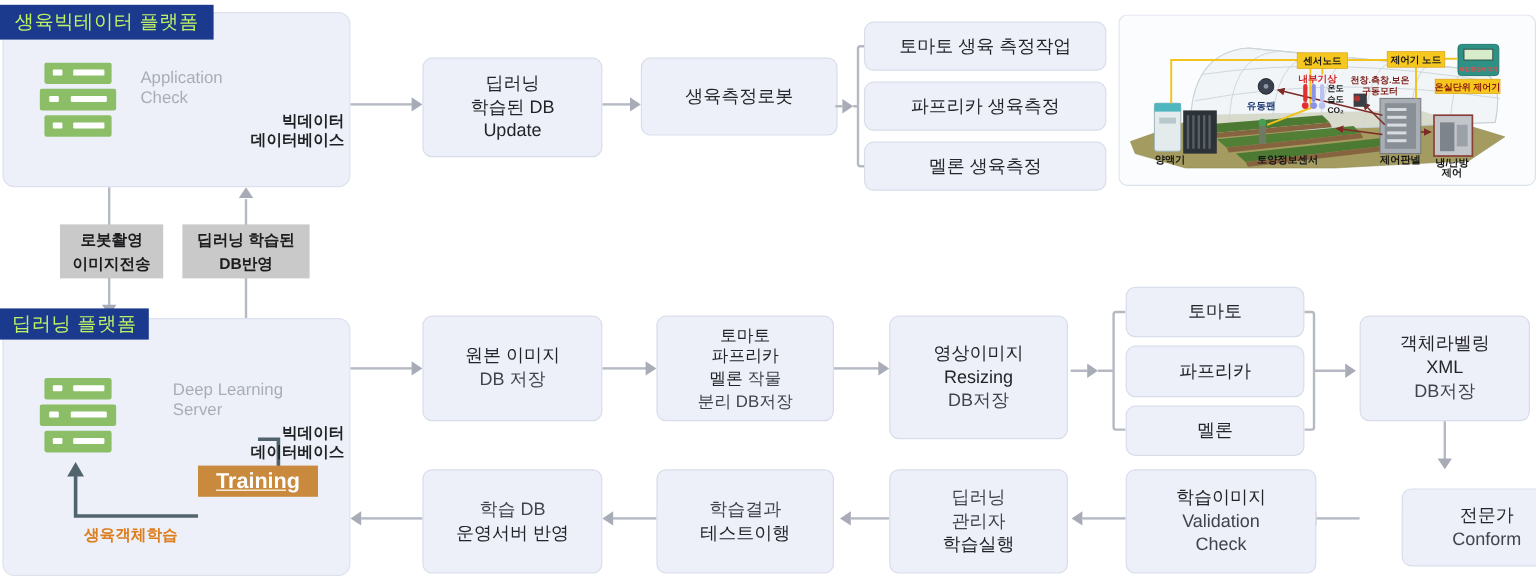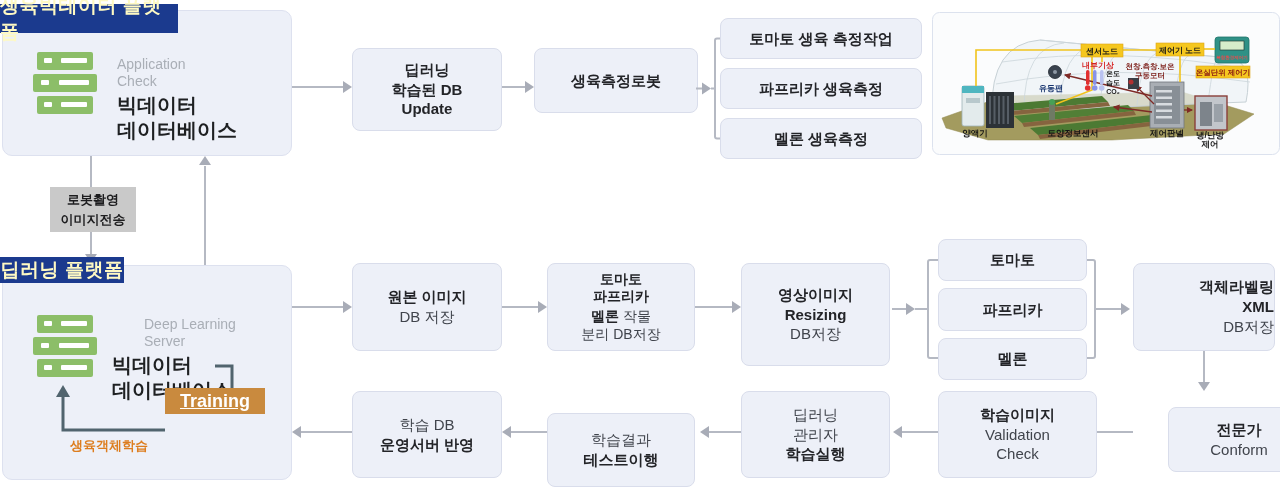--- a/index.html
+++ b/index.html
@@ -5,45 +5,45 @@
   * { margin:0; padding:0; box-sizing:border-box; }
   html,body { background:#fff; }
   #canvas {
     position:relative; width:1280px; height:488px; background:#ffffff;
     font-family:"Liberation Sans", sans-serif; overflow:hidden;
   }
   .plat {
     position:absolute; background:#edf0f8; border:1px solid #dde1ef; border-radius:10px; z-index:1;
   }
   .hdr {
-    position:absolute; background:#1b3a8e; color:#fef9c3; font-weight:bold; font-size:19px;
+    position:absolute; background:#1b3a8e; color:#bef264; font-weight:normal; font-size:16px;
     display:flex; align-items:center; justify-content:center; z-index:3; letter-spacing:0.5px;
   }
   .box {
     position:absolute; background:#edf0f8; border:1px solid #d9ddeb; border-radius:8px;
     display:flex; flex-direction:column; align-items:center; justify-content:center;
     text-align:center; line-height:1.32; z-index:1;
   }
-  .t-b  { font-weight:bold; color:#232428; font-size:15px; }
+  .t-b  { font-weight:normal; color:#232428; font-size:15px; }
   .t-r  { font-weight:normal; color:#40444c; font-size:15px; }
   .sm .t-b { font-size:14px; } .sm .t-r { font-size:14px; }
   .gray-label {
     position:absolute; background:#c9c9c9; color:#1c1c1e; font-weight:bold; font-size:13px;
     text-align:center; line-height:1.5; display:flex; flex-direction:column; justify-content:center; z-index:2;
   }
   .hline { position:absolute; height:2px; background:#b5b9c3; z-index:0; }
   .vline { position:absolute; width:2px;  background:#b5b9c3; z-index:0; }
   .ar { position:absolute; width:0; height:0; border-style:solid; z-index:0; }
   .ar.right { border-width:6px 0 6px 9px;  border-color:transparent transparent transparent #a8acb7; }
   .ar.left  { border-width:6px 9px 6px 0;  border-color:transparent #a8acb7 transparent transparent; }
   .ar.up    { border-width:0 6px 9px 6px;  border-color:transparent transparent #a8acb7 transparent; }
   .ar.down  { border-width:9px 6px 0 6px;  border-color:#a8acb7 transparent transparent transparent; }
   .bracket, .darkarrow, .ghouse, .servericon { position:absolute; z-index:1; }
   .srv-label { color:#a9aeb6; font-size:14px; line-height:1.18; }
-  .srv-name  { color:#1e2022; font-size:20px; font-weight:bold; line-height:1.25; margin-top:4px; }
+  .srv-name  { color:#1e2022; font-size:13px; font-weight:bold; line-height:1.25; margin-top:4px;text-align:right; }
   .training {
     position:absolute; background:#c98a3e; color:#ffffff; font-weight:bold; font-size:18px;
     display:flex; align-items:center; justify-content:center; z-index:2;
   }
   .note { position:absolute; color:#dd7d1e; font-weight:bold; font-size:13px; z-index:2; }
   .mline { margin-left:4px; }
 </style>
 </head>
 <body>
 
@@ -76,20 +76,24 @@
   </div>
 
   <div class="vline" style="left:90px; top:156px; height:100px;"></div>
   <div class="ar down" style="left:85px; top:254px;"></div>
   <div class="vline" style="left:204px; top:166px; height:99px;"></div>
   <div class="ar up" style="left:199px; top:156px;"></div>
 
   <div class="gray-label" style="left:50px; top:187px; width:86px; height:45px;">
     <div>로봇촬영</div>
     <div>이미지전송</div>
+  </div>
+  <div class="gray-label" style="left:152px; top:187px; width:106px; height:45px;">
+    <div>딥러닝 학습된</div>
+    <div>DB반영</div>
   </div>
 
   <div class="plat" style="left:2px; top:265px; width:290px; height:215px;"></div>
   <div class="hdr" style="left:0; top:257px; width:124px; height:26px;">딥러닝 플랫폼</div>
 
   <svg class="servericon" style="left:33px; top:315px;" width="64" height="64" viewBox="0 0 64 64">
     <g fill="#8cbe68">
       <rect x="4" y="0" width="56" height="18" rx="2"></rect>
       <rect x="0" y="22" width="64" height="18" rx="2"></rect>
       <rect x="4" y="44" width="56" height="18" rx="2"></rect>
@@ -293,21 +297,21 @@
   <div class="box" style="left:938px; top:288px; width:149px; height:43px;">
     <div class="t-b">파프리카</div>
   </div>
   <div class="box" style="left:938px; top:338px; width:149px; height:42px;">
     <div class="t-b">멜론</div>
   </div>
   <svg class="bracket" style="left:1087px; top:250px;" width="46" height="114" viewBox="0 0 46 114">
     <path d="M0,10 H6 Q8,10 8,12 V106 Q8,108 6,108 H0 M8,59 H34" stroke="#b5b9c3" stroke-width="2" fill="none"></path>
     <polygon points="34,53 34,65 43,59" fill="#a8acb7"></polygon>
   </svg>
-  <div class="box" style="left:1133px; top:263px; width:142px; height:88px;align-items:flex-end;">
+  <div class="box" style="left:1133px; top:263px; width:142px; height:88px;">
     <div class="t-b">객체라벨링</div>
     <div class="t-b">XML</div>
     <div class="t-r">DB저장</div>
   </div>
 
   <div class="vline" style="left:1203px; top:351px; height:32px;"></div>
   <div class="ar down" style="left:1198px; top:382px;"></div>
 
   <div class="box" style="left:1168px; top:391px; width:142px; height:65px;margin-top:16px;">
     <div class="t-b">전문가</div>
@@ -322,21 +326,21 @@
   </div>
   <div class="hline" style="left:902px; top:431px; width:36px;"></div>
   <div class="ar left" style="left:893px; top:426px;"></div>
   <div class="box" style="left:741px; top:391px; width:149px; height:87px;">
     <div class="t-r">딥러닝</div>
     <div class="t-r">관리자</div>
     <div class="t-b">학습실행</div>
   </div>
   <div class="hline" style="left:709px; top:431px; width:32px;"></div>
   <div class="ar left" style="left:700px; top:426px;"></div>
-  <div class="box" style="left:547px; top:391px; width:148px; height:74px;margin-top:22px;">
+  <div class="box" style="left:547px; top:391px; width:148px; height:87px;">
     <div class="t-r">학습결과</div>
     <div class="t-b">테스트이행</div>
   </div>
   <div class="hline" style="left:511px; top:431px; width:36px;"></div>
   <div class="ar left" style="left:502px; top:426px;"></div>
   <div class="box" style="left:352px; top:391px; width:150px; height:87px;">
     <div class="t-r">학습 DB</div>
     <div class="t-b">운영서버 반영</div>
   </div>
   <div class="hline" style="left:301px; top:431px; width:51px;"></div>

